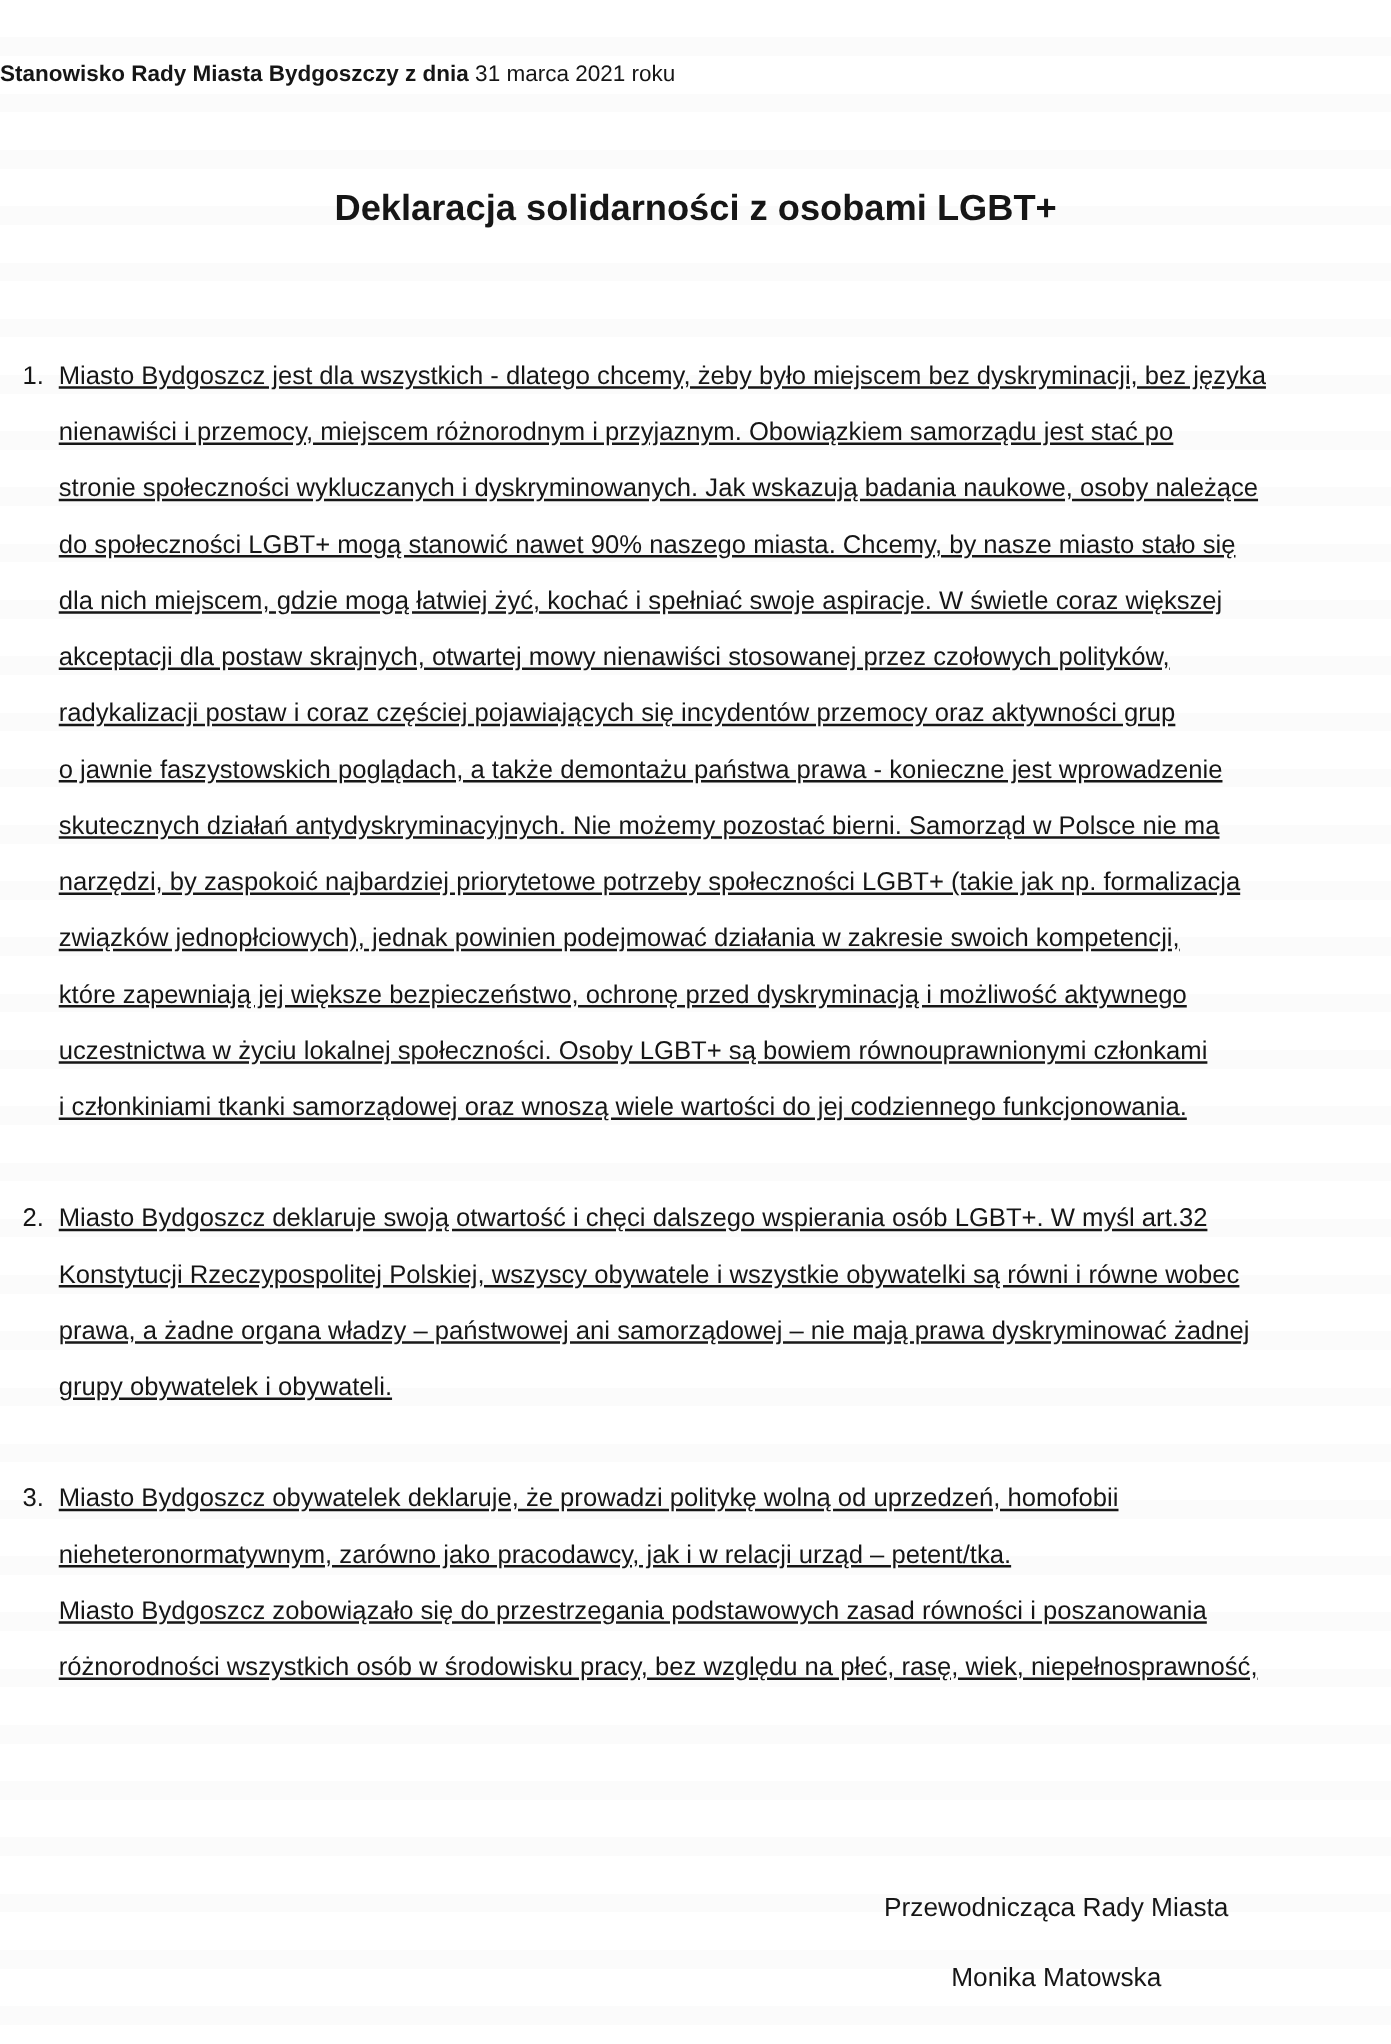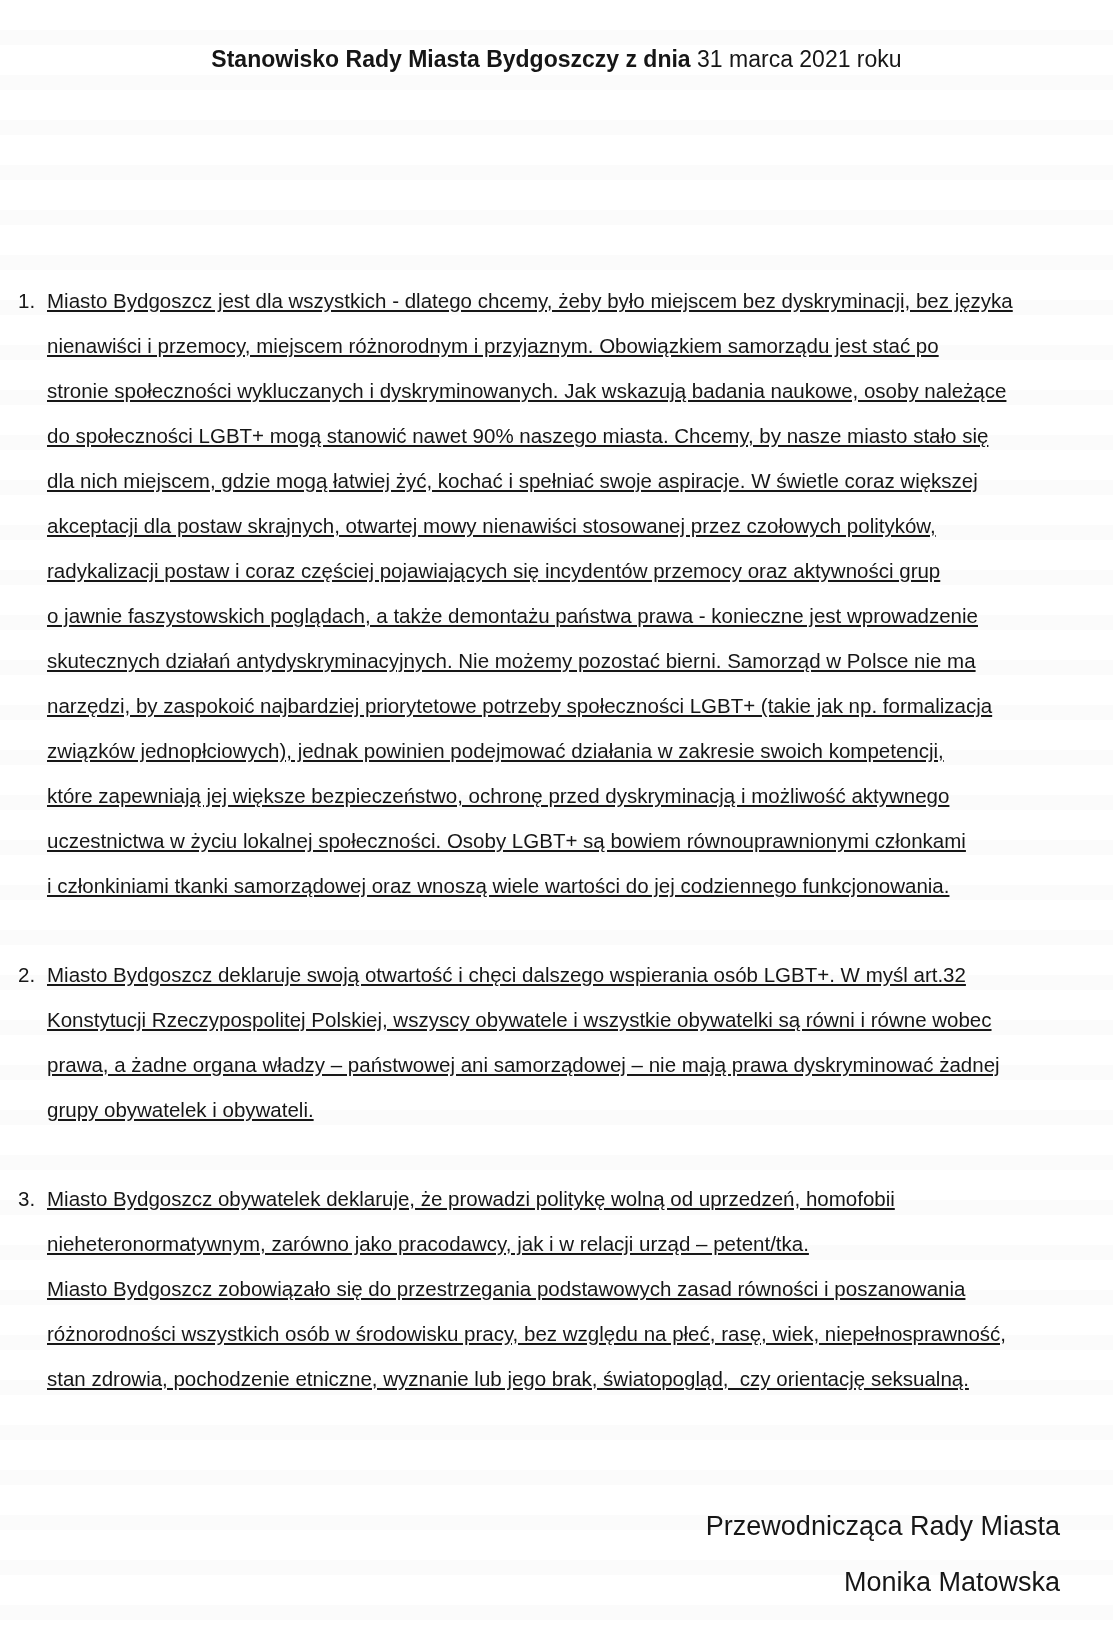--- a/index.html
+++ b/index.html
@@ -20,22 +20,22 @@
       to bottom,
       #ffffff 0px, #ffffff 30px,
       #fbfbfb 30px, #fbfbfb 45px
     );
   }
   .doc-header {
     position: absolute;
     top: 44px;
     left: 0;
     width: 100%;
-    text-align: center;
-    font-size: 23px;
+    text-align: left;
+    font-size: 18px;
     line-height: 30px;
     margin: 0;
     white-space: pre;
   }
   .doc-header .bold { font-weight: bold; }
   .doc-title {
     position: absolute;
     top: 148px;
     left: 0;
     width: 100%;
@@ -71,32 +71,33 @@
     font-size: 20.5px;
     line-height: 45px;
     white-space: pre;
     text-decoration: underline;
   }
   .signature {
     position: absolute;
     top: 1504px;
     left: 630px;
     width: 430px;
-    text-align: right;
-    font-size: 27px;
+    text-align: center;
+    font-size: 21px;
   }
   .signature .sig-line { line-height: 45px; }
   .signature .sig-name { margin-top: 11px; }
 </style>
 </head>
 <body>
 
 <div class="page">
   <p class="doc-header"><span class="bold">Stanowisko Rady Miasta Bydgoszczy z dnia </span><span>31 marca 2021 roku</span></p>
 
+  <h1 class="doc-title">Deklaracja solidarności z osobami LGBT+</h1>
 
   <ol class="doc-list" id="doc-list">
       <li class="doc-item">
         <span class="num">1.</span>
         <div class="line">Miasto Bydgoszcz jest dla wszystkich - dlatego chcemy, żeby było miejscem bez dyskryminacji, bez języka</div>
         <div class="line">nienawiści i przemocy, miejscem różnorodnym i przyjaznym. Obowiązkiem samorządu jest stać po</div>
         <div class="line">stronie społeczności wykluczanych i dyskryminowanych. Jak wskazują badania naukowe, osoby należące</div>
         <div class="line">do społeczności LGBT+ mogą stanowić nawet 90% naszego miasta. Chcemy, by nasze miasto stało się</div>
         <div class="line">dla nich miejscem, gdzie mogą łatwiej żyć, kochać i spełniać swoje aspiracje. W świetle coraz większej</div>
         <div class="line">akceptacji dla postaw skrajnych, otwartej mowy nienawiści stosowanej przez czołowych polityków,</div>
@@ -115,21 +116,20 @@
         <div class="line">Konstytucji Rzeczypospolitej Polskiej, wszyscy obywatele i wszystkie obywatelki są równi i równe wobec</div>
         <div class="line">prawa, a żadne organa władzy – państwowej ani samorządowej – nie mają prawa dyskryminować żadnej</div>
         <div class="line">grupy obywatelek i obywateli.</div>
       </li>
       <li class="doc-item">
         <span class="num">3.</span>
         <div class="line">Miasto Bydgoszcz obywatelek deklaruje, że prowadzi politykę wolną od uprzedzeń, homofobii</div>
         <div class="line">nieheteronormatywnym, zarówno jako pracodawcy, jak i w relacji urząd – petent/tka.</div>
         <div class="line">Miasto Bydgoszcz zobowiązało się do przestrzegania podstawowych zasad równości i poszanowania</div>
         <div class="line">różnorodności wszystkich osób w środowisku pracy, bez względu na płeć, rasę, wiek, niepełnosprawność,</div>
-        <div class="line">stan zdrowia, pochodzenie etniczne, wyznanie lub jego brak, światopogląd,  czy orientację seksualną.</div>
       </li>
     </ol>
 
   <div class="signature">
     <div class="sig-line sig-role">Przewodnicząca Rady Miasta</div>
     <div class="sig-line sig-name">Monika Matowska</div>
   </div>
 </div>
 
 </body></html>

